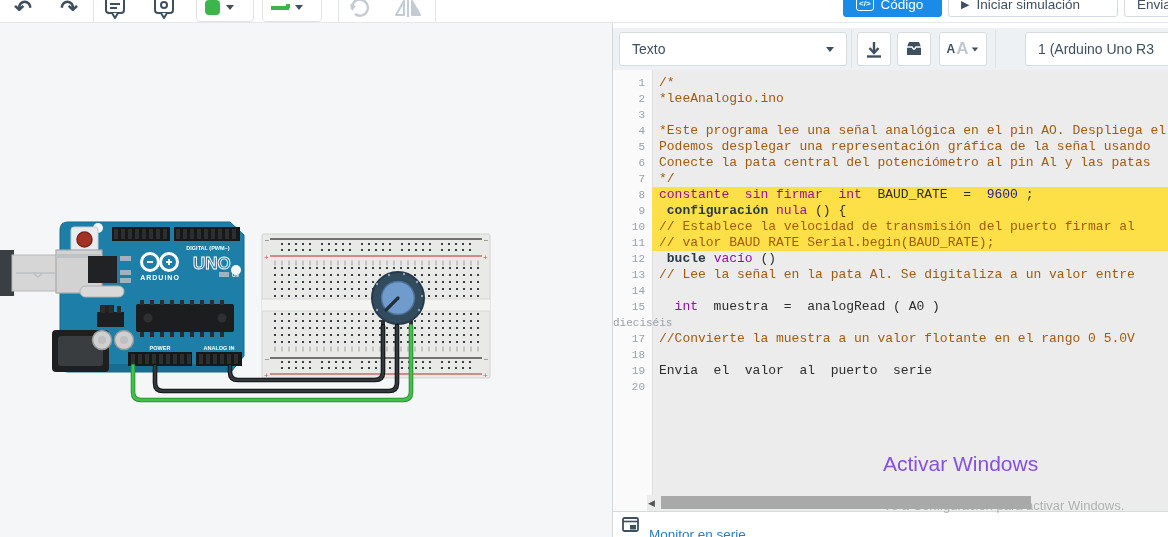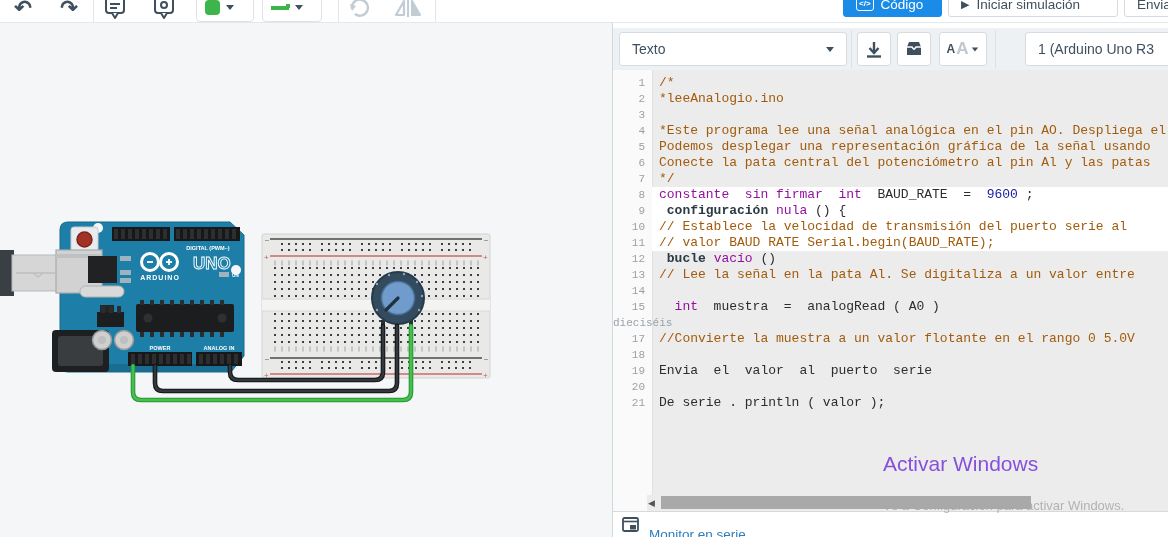--- a/index.html
+++ b/index.html
@@ -42,21 +42,21 @@
   #btn-fontsize{position:absolute;left:326px;width:48px;justify-content:center;gap:3px;}
   #sel-board{position:absolute;left:412px;width:150px;padding:0 12px;overflow:hidden;white-space:nowrap;cursor:pointer;}
   .fs-A1{font-size:12px;font-weight:bold;color:#3e4f5e;}
   .fs-A2{font-size:17px;font-weight:bold;color:#c0c8cf;margin-left:-2px;}
   
   #editor{flex:1;background:#ececec;overflow:hidden;position:relative;padding-top:5px;cursor:text;}
   .code-row{display:flex;height:16px;line-height:16px;font-family:"Liberation Mono",monospace;font-size:13px;white-space:pre;}
   .gut{width:32px;min-width:32px;padding-right:7px;text-align:right;color:#9aa2a8;font-size:11px;
     background:#fafafa;overflow:visible;white-space:nowrap;}
   .code-body{flex:1;padding-left:7px;overflow:hidden;}
-  .code-row.hl .code-body{background:#ffffff;}
+  .code-row.hl .code-body{background:#fde047;}
   .tk-com{color:#a25b0c;}
   .tk-kw{color:#930fa1;}
   .tk-num{color:#1a1aa6;}
   .tk-pl{color:#2d2d2d;}
   .tk-fn{color:#2b3a44;font-weight:bold;}
   #gutter-bg{position:absolute;left:0;top:0;bottom:0;width:39px;background:#fafafa;border-right:1px solid #e0e0e0;}
   #editor .code-row{position:relative;}
   
   #hscroll{height:16px;background:#ececec;position:relative;}
   #hscroll .gut-corner{position:absolute;left:0;top:0;bottom:0;width:34px;background:#fafafa;}
@@ -840,32 +840,31 @@
     <div id="code-lines">
         <div class="code-row"><span class="gut">1</span><span class="code-body"><span class="tk-com">/*</span></span></div>
         <div class="code-row"><span class="gut">2</span><span class="code-body"><span class="tk-com">*leeAnalogio.ino</span></span></div>
         <div class="code-row"><span class="gut">3</span><span class="code-body"></span></div>
         <div class="code-row"><span class="gut">4</span><span class="code-body"><span class="tk-com">*Este programa lee una señal analógica en el pin AO. Despliega el</span></span></div>
         <div class="code-row"><span class="gut">5</span><span class="code-body"><span class="tk-com">Podemos desplegar una representación gráfica de la señal usando</span></span></div>
         <div class="code-row"><span class="gut">6</span><span class="code-body"><span class="tk-com">Conecte la pata central del potenciómetro al pin Al y las patas</span></span></div>
         <div class="code-row"><span class="gut">7</span><span class="code-body"><span class="tk-com">*/</span></span></div>
         <div class="code-row hl"><span class="gut">8</span><span class="code-body"><span class="tk-kw">constante</span><span class="tk-pl">  </span><span class="tk-kw">sin firmar</span><span class="tk-pl">  </span><span class="tk-kw">int</span><span class="tk-pl">  BAUD_RATE  =  </span><span class="tk-num">9600</span><span class="tk-pl"> ;</span></span></div>
         <div class="code-row hl"><span class="gut">9</span><span class="code-body"><span class="tk-fn"> configuración</span><span class="tk-pl"> </span><span class="tk-kw">nula</span><span class="tk-pl"> () {</span></span></div>
-        <div class="code-row hl"><span class="gut">10</span><span class="code-body"><span class="tk-com">// Establece la velocidad de transmisión del puerto serie al</span></span></div>
+        <div class="code-row hl"><span class="gut">10</span><span class="code-body"><span class="tk-com">// Establece la velocidad de transmisión del puerto firmar al</span></span></div>
         <div class="code-row hl"><span class="gut">11</span><span class="code-body"><span class="tk-com">// valor BAUD RATE Serial.begin(BAUD_RATE);</span></span></div>
         <div class="code-row"><span class="gut">12</span><span class="code-body"><span class="tk-fn"> bucle</span><span class="tk-pl"> </span><span class="tk-kw">vacío</span><span class="tk-pl"> ()</span></span></div>
         <div class="code-row"><span class="gut">13</span><span class="code-body"><span class="tk-com">// Lee la señal en la pata Al. Se digitaliza a un valor entre</span></span></div>
         <div class="code-row"><span class="gut">14</span><span class="code-body"></span></div>
         <div class="code-row"><span class="gut">15</span><span class="code-body"><span class="tk-pl">  </span><span class="tk-kw">int</span><span class="tk-pl">  muestra  =  analogRead ( A0 )</span></span></div>
         <div class="code-row"><span class="gut">dieciséis</span><span class="code-body"></span></div>
         <div class="code-row"><span class="gut">17</span><span class="code-body"><span class="tk-com">//Convierte la muestra a un valor flotante en el rango 0 5.0V</span></span></div>
         <div class="code-row"><span class="gut">18</span><span class="code-body"></span></div>
         <div class="code-row"><span class="gut">19</span><span class="code-body"><span class="tk-pl">Envia  el  valor  al  puerto  serie</span></span></div>
         <div class="code-row"><span class="gut">20</span><span class="code-body"></span></div>
-        <div class="code-row"><span class="gut">21</span><span class="code-body"><span class="tk-pl">De serie . println ( valor );</span></span></div>
       </div>
   </div>
 
   <div id="hscroll">
     <div class="gut-corner"></div>
     <div id="hs-arrow">◀</div>
     <div id="hs-thumb"></div>
   </div>
 
   <div id="footer">

